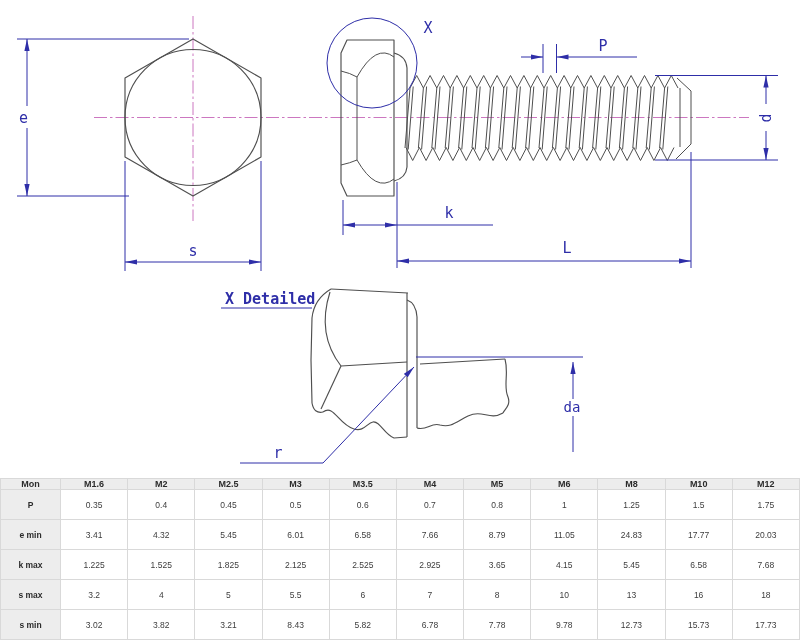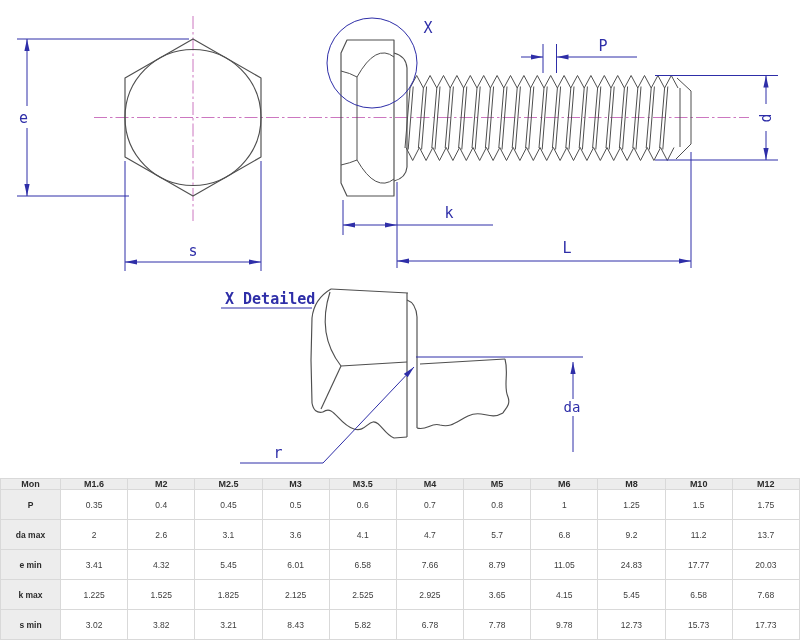--- a/index.html
+++ b/index.html
@@ -196,34 +196,20 @@
           <td>0.5</td>
           <td>0.6</td>
           <td>0.7</td>
           <td>0.8</td>
           <td>1</td>
           <td>1.25</td>
           <td>1.5</td>
           <td>1.75</td>
         </tr>
         <tr>
-          <th class="row-h">da max</th>
-          <td>2</td>
-          <td>2.6</td>
-          <td>3.1</td>
-          <td>3.6</td>
-          <td>4.1</td>
-          <td>4.7</td>
-          <td>5.7</td>
-          <td>6.8</td>
-          <td>9.2</td>
-          <td>11.2</td>
-          <td>13.7</td>
-        </tr>
-        <tr>
           <th class="row-h">e min</th>
           <td>3.41</td>
           <td>4.32</td>
           <td>5.45</td>
           <td>6.01</td>
           <td>6.58</td>
           <td>7.66</td>
           <td>8.79</td>
           <td>11.05</td>
           <td>24.83</td>
@@ -238,20 +224,34 @@
           <td>2.125</td>
           <td>2.525</td>
           <td>2.925</td>
           <td>3.65</td>
           <td>4.15</td>
           <td>5.45</td>
           <td>6.58</td>
           <td>7.68</td>
         </tr>
         <tr>
+          <th class="row-h">s max</th>
+          <td>3.2</td>
+          <td>4</td>
+          <td>5</td>
+          <td>5.5</td>
+          <td>6</td>
+          <td>7</td>
+          <td>8</td>
+          <td>10</td>
+          <td>13</td>
+          <td>16</td>
+          <td>18</td>
+        </tr>
+        <tr>
           <th class="row-h">s min</th>
           <td>3.02</td>
           <td>3.82</td>
           <td>3.21</td>
           <td>8.43</td>
           <td>5.82</td>
           <td>6.78</td>
           <td>7.78</td>
           <td>9.78</td>
           <td>12.73</td>

